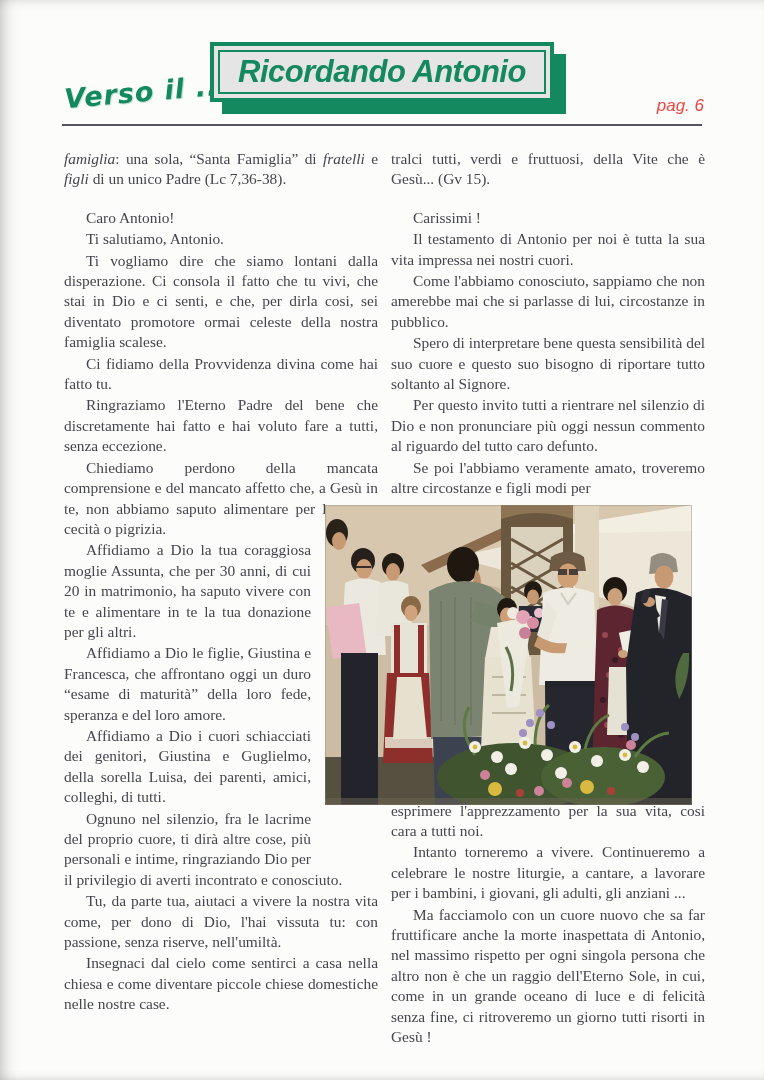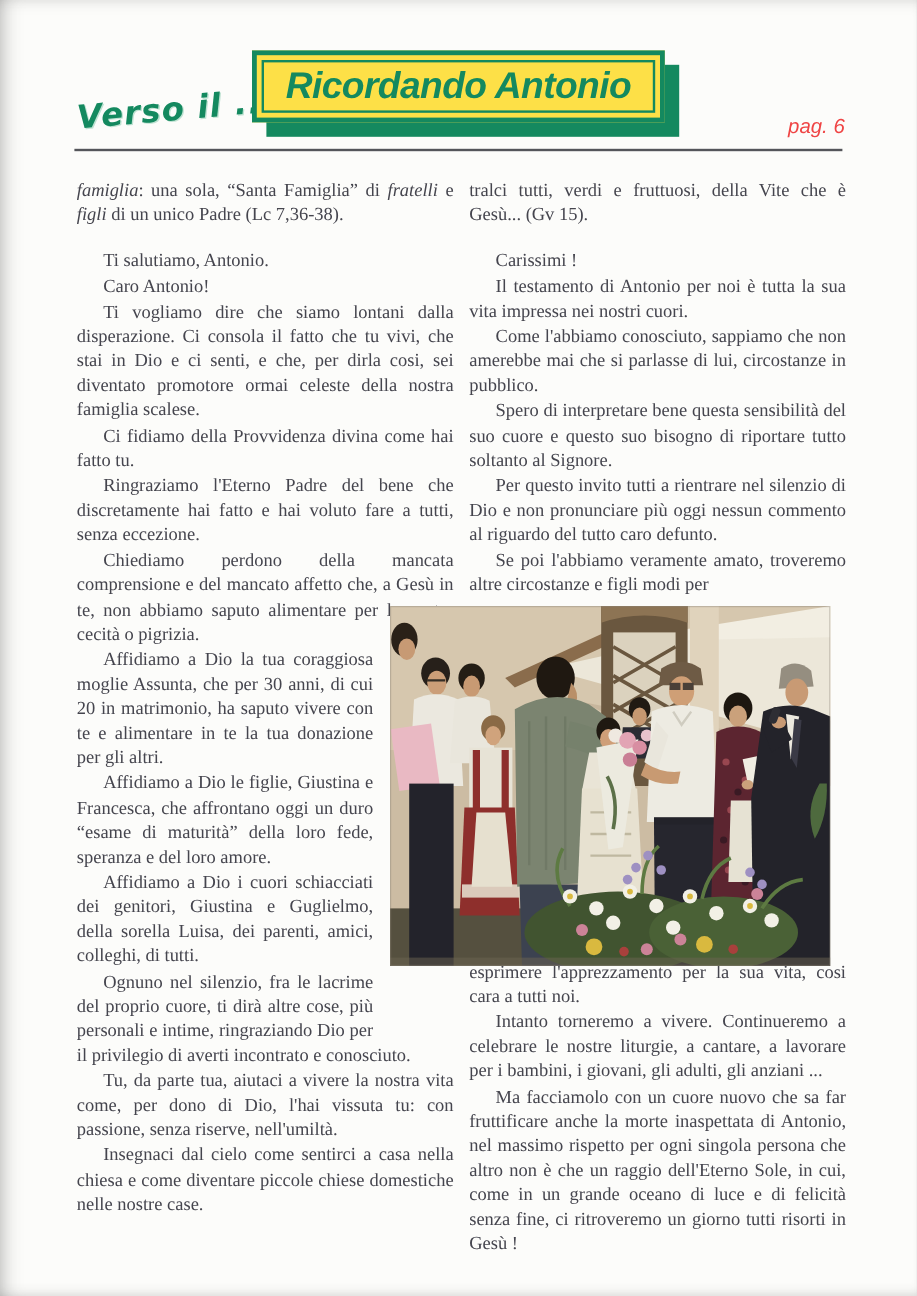--- a/index.html
+++ b/index.html
@@ -16,21 +16,21 @@
     position:absolute;left:64px;top:76px;
     font-family:"DejaVu Sans", sans-serif;font-weight:bold;font-style:italic;
     font-size:27px;color:#14895F;transform:rotate(-5deg);
     letter-spacing:1px;text-shadow:1px 1px 0 #bfe2d2;
     white-space:nowrap;
   }
   .title-wrap{position:absolute;left:210px;top:42px;width:358px;height:74px;}
   .title-shadow{position:absolute;left:12px;top:12px;width:344px;height:60px;background:#14895F;}
   .title-box{
     position:absolute;left:0;top:0;width:344px;height:60px;box-sizing:border-box;
-    background:#fde047;border:4px solid #14895F;
+    background:#e5e5e5;border:4px solid #14895F;
     display:flex;align-items:center;justify-content:center;
   }
   .title-inner{
     width:calc(100% - 8px);height:calc(100% - 8px);box-sizing:border-box;
     border:2px solid #14895F;display:flex;align-items:center;justify-content:center;
   }
   .title-text{
     font-family:"Liberation Sans", sans-serif;font-weight:bold;font-style:italic;
     font-size:31px;color:#14895F;letter-spacing:-.5px;white-space:nowrap;
   }
@@ -68,22 +68,22 @@
         <span class="title-text">Ricordando Antonio</span>
       </div>
     </div>
   </div>
 
   <div class="page-num">pag. 6</div>
   <div class="rule"></div>
 
   <section class="col col-left">
     <p class="noind gap"><em>famiglia</em><span>: una sola, “Santa Famiglia” di </span><em>fratelli</em><span> e </span><em>figli</em><span> di un unico Padre (Lc 7,36-38).</span></p>
+    <p>Caro Antonio!</p>
     <p>Ti salutiamo, Antonio.</p>
-    <p>Caro Antonio!</p>
     <p>Ti vogliamo dire che siamo lontani dalla disperazione. Ci consola il fatto che tu vivi, che stai in Dio e ci senti, e che, per dirla cosi, sei diventato promotore ormai celeste della nostra famiglia scalese.</p>
     <p>Ci fidiamo della Provvidenza divina come hai fatto tu.</p>
     <p>Ringraziamo l'Eterno Padre del bene che discretamente hai fatto e hai voluto fare a tutti, senza eccezione.</p>
     <p>Chiediamo perdono della mancata comprensione e del mancato affetto che, a Gesù in te, non abbiamo saputo alimentare per la nostra cecità o pigrizia.</p>
     <div class="side-gap"></div>
     <p>Affidiamo a Dio la tua coraggiosa moglie Assunta, che per 30 anni, di cui 20 in matrimonio, ha saputo vivere con te e alimentare in te la tua donazione per gli altri.</p>
     <p>Affidiamo a Dio le figlie, Giustina e Francesca, che affrontano oggi un duro “esame di maturità” della loro fede, speranza e del loro amore.</p>
     <p>Affidiamo a Dio i cuori schiacciati dei genitori, Giustina e Guglielmo, della sorella Luisa, dei parenti, amici, colleghi, di tutti.</p>
     <p>Ognuno nel silenzio, fra le lacrime del proprio cuore, ti dirà altre cose, più personali e intime, ringraziando Dio per il privilegio di averti incontrato e conosciuto.</p>
     <p>Tu, da parte tua, aiutaci a vivere la nostra vita come, per dono di Dio, l'hai vissuta tu: con passione, senza riserve, nell'umiltà.</p>

